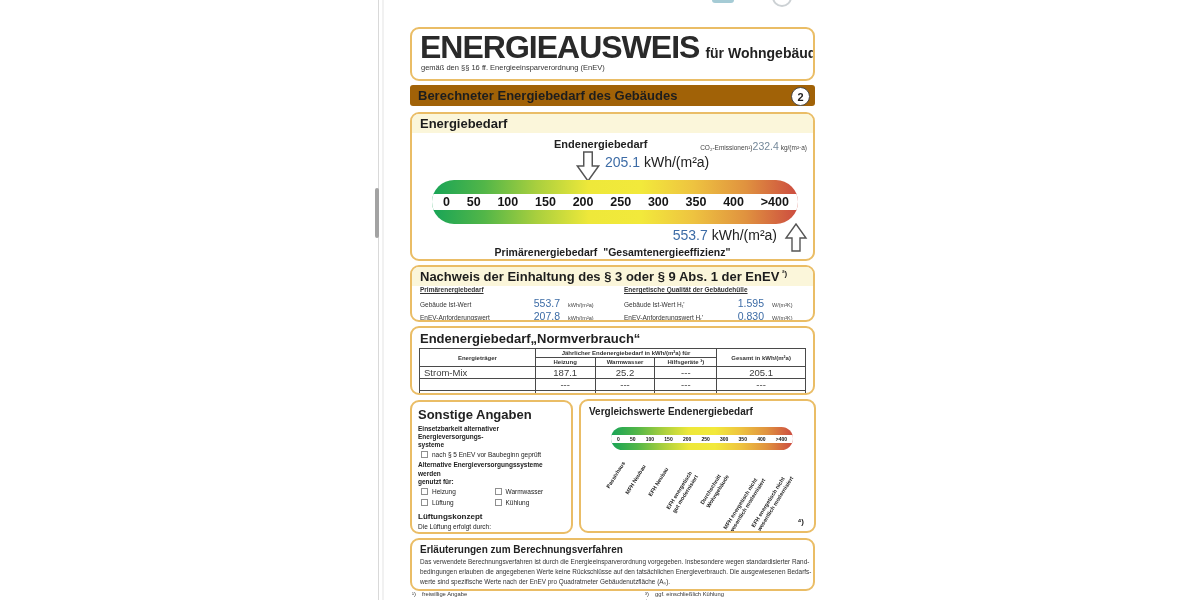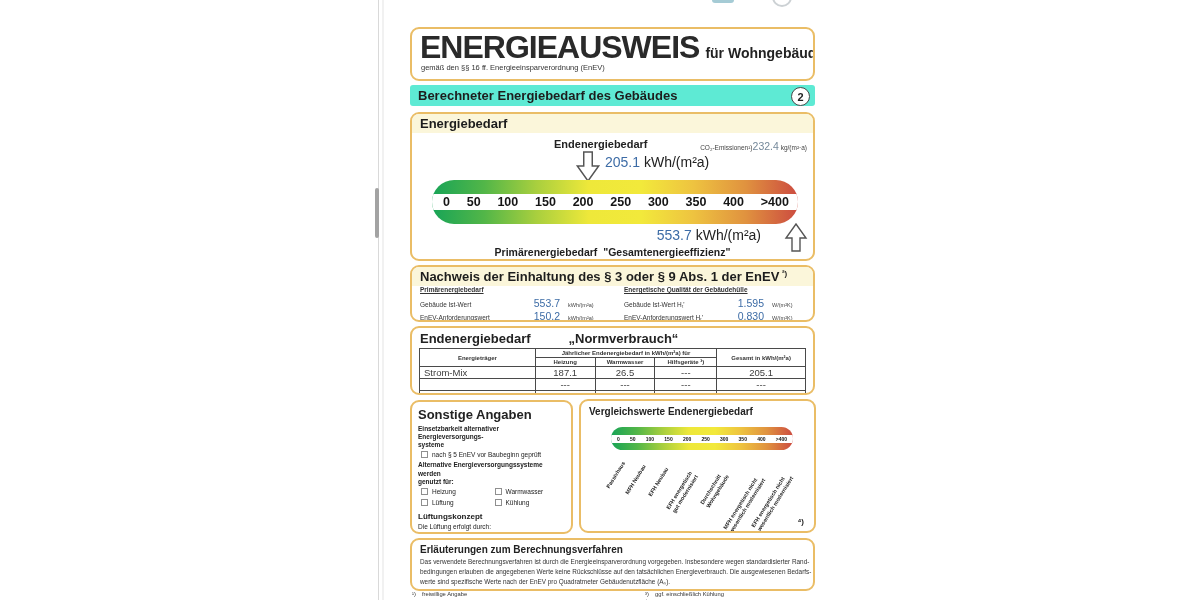--- a/index.html
+++ b/index.html
@@ -20,57 +20,57 @@
   .strip{background:#fbf6da;padding:2px 8px;font-weight:bold;font-size:13px;color:#1d1d1d;}
 
   
   .box-title{top:27px;height:54px;}
   .tt-row{padding:2px 8px 0;white-space:nowrap;}
   .tt-main{font-size:32px;font-weight:bold;letter-spacing:-1px;color:#2a2a2a;line-height:1.05;}
   .tt-suffix{font-size:14px;font-weight:bold;margin-left:6px;}
   .tt-sub{font-size:7.5px;color:#333;padding:0 9px;margin-top:-2px;}
 
   
-  .section-bar{position:absolute;left:410px;top:85px;width:405px;height:21px;background:#5eead4;border-radius:3px;}
+  .section-bar{position:absolute;left:410px;top:85px;width:405px;height:21px;background:#a16207;border-radius:3px;}
   .section-bar .lbl{font-size:13px;font-weight:bold;line-height:21px;padding-left:8px;color:#1d1d1d;}
   .badge{position:absolute;right:5px;top:2px;width:17px;height:17px;border:1.5px solid #4a4a4a;border-radius:50%;background:#fff;
          font-size:11px;font-weight:bold;display:flex;align-items:center;justify-content:center;}
 
   
   .box-energie{top:112px;height:149px;}
   .eb-endlabel{position:absolute;left:142px;top:24px;font-size:11px;font-weight:bold;}
   .eb-co2{position:absolute;right:6px;top:26px;font-size:6.5px;color:#444;white-space:nowrap;}
   .eb-co2 .co2v{font-size:10.5px;color:#74889a;}
   .eb-arrow-down{position:absolute;left:163px;top:37px;}
   .eb-endval{position:absolute;left:193px;top:40px;font-size:14px;white-space:nowrap;}
   .val{color:#3d6ca6;}
   .scale{position:absolute;border-radius:22px;overflow:hidden;}
   .scale-main{left:20px;top:66px;width:366px;height:44px;}
   .scale .band{position:absolute;left:0;right:0;background:#fff;display:flex;justify-content:space-between;align-items:center;}
   .scale-main .band{top:14px;height:16px;padding:0 9px 0 11px;font-size:12.5px;font-weight:bold;color:#151515;}
-  .eb-primval{position:absolute;right:52px;top:113px;font-size:14px;white-space:nowrap;}
+  .eb-primval{position:absolute;right:36px;top:113px;font-size:14px;white-space:nowrap;}
   .eb-arrow-up{position:absolute;right:5px;top:106px;}
   .eb-footer{position:absolute;left:0;right:0;top:132px;text-align:center;font-size:10.5px;font-weight:600;color:#1d1d1d;}
 
   
   .box-nachweis{top:265px;height:57px;}
   .nw-col{position:absolute;top:19px;width:195px;}
   .nw-col.left{left:8px;}
   .nw-col.right{left:212px;}
   .nw-head{font-size:6.5px;font-weight:bold;text-decoration:underline;margin-bottom:4px;color:#333;}
   .nw-row{display:flex;align-items:baseline;height:13px;}
   .nw-label{font-size:6.5px;width:98px;color:#333;}
   .nw-val{font-size:10.5px;width:42px;text-align:right;}
   .nw-unit{font-size:5.5px;margin-left:8px;color:#444;}
 
   
   .box-table{top:326px;height:69px;}
   .tb-cap{display:flex;padding:3px 8px 2px;align-items:baseline;}
   .tb-cap .c1{font-size:13px;font-weight:bold;}
-  .tb-cap .c2{font-size:13px;font-weight:bold;margin-left:38px;}
+  .tb-cap .c2{font-size:13px;font-weight:bold;}
   table.endtbl{width:calc(100% - 14px);margin:0 7px;border-collapse:collapse;table-layout:fixed;}
   .endtbl th,.endtbl td{border:1px solid #4a4a4a;}
   .endtbl th{font-size:6px;font-weight:bold;padding:1px 2px;text-align:center;color:#333;}
   .endtbl td{font-size:9.5px;padding:0 4px;height:11px;text-align:center;color:#3c3c3c;}
   .endtbl td.tr-name{text-align:left;}
 
   
   .box-sonstige{top:400px;width:163px;height:134px;}
   .sa-pad{padding:4px 6px;}
   .sa-h{font-size:13px;font-weight:bold;margin:1px 0 3px;}
@@ -177,21 +177,21 @@
   </div>
   <div class="nw-col left">
     <div class="nw-head">Primärenergiebedarf</div>
     <div class="nw-row">
       <span class="nw-label">Gebäude Ist-Wert</span>
       <span class="nw-val val">553.7</span>
       <span class="nw-unit">kWh/(m²a)</span>
     </div>
     <div class="nw-row">
       <span class="nw-label">EnEV-Anforderungswert</span>
-      <span class="nw-val val">150.2</span>
+      <span class="nw-val val">207.8</span>
       <span class="nw-unit">kWh/(m²a)</span>
     </div>
   </div>
   <div class="nw-col right">
     <div class="nw-head">Energetische Qualität der Gebäudehülle</div>
     <div class="nw-row">
       <span class="nw-label">Gebäude Ist-Wert Hₜ'</span>
       <span class="nw-val val">1.595</span>
       <span class="nw-unit">W/(m²K)</span>
     </div>
@@ -223,21 +223,21 @@
       <th rowspan="2">Gesamt in kWh/(m²a)</th>
     </tr>
     <tr>
       <th>Heizung</th>
       <th>Warmwasser</th>
       <th>Hilfsgeräte ³)</th>
     </tr>
     <tr>
       <td class="tr-name">Strom-Mix</td>
       <td>187.1</td>
-      <td>26.5</td>
+      <td>25.2</td>
       <td>---</td>
       <td>205.1</td>
     </tr>
     <tr>
       <td class="tr-name"></td>
       <td>---</td>
       <td>---</td>
       <td>---</td>
       <td>---</td>
     </tr>

